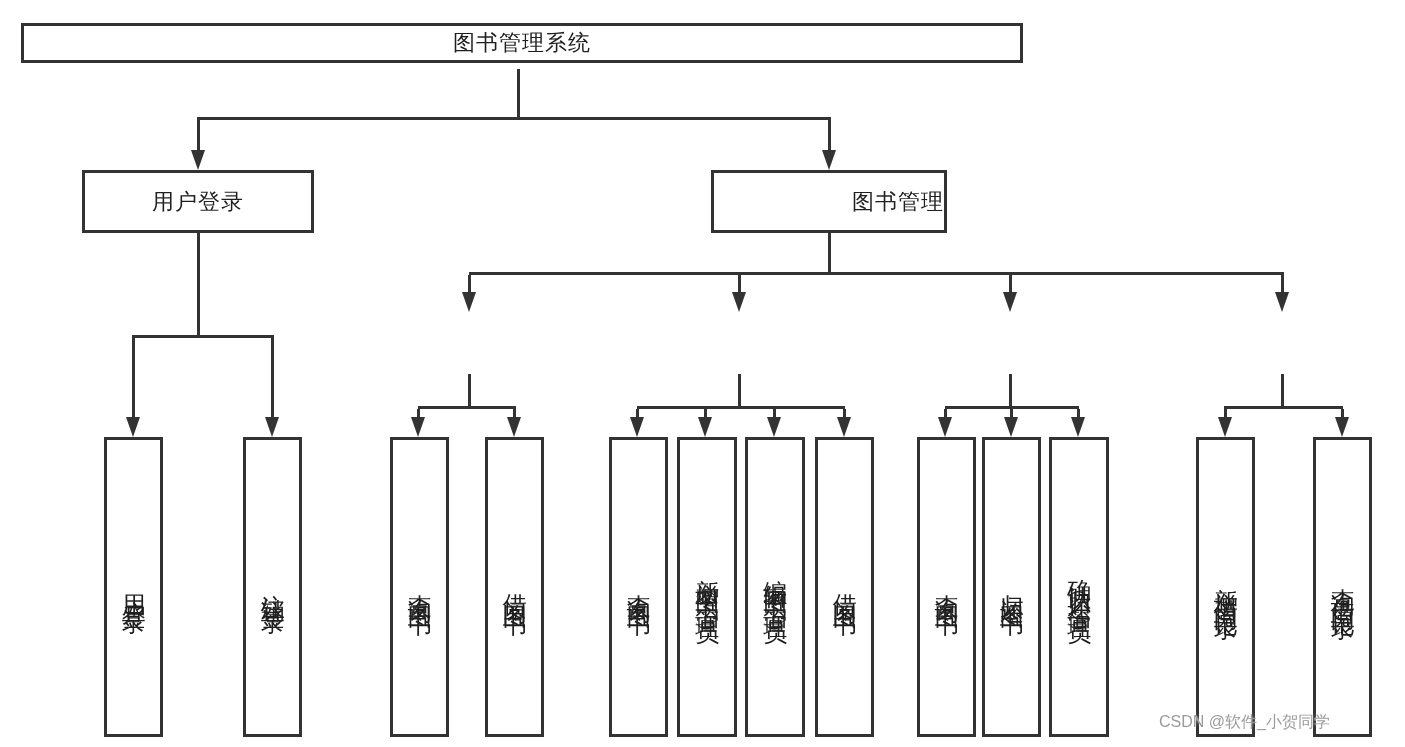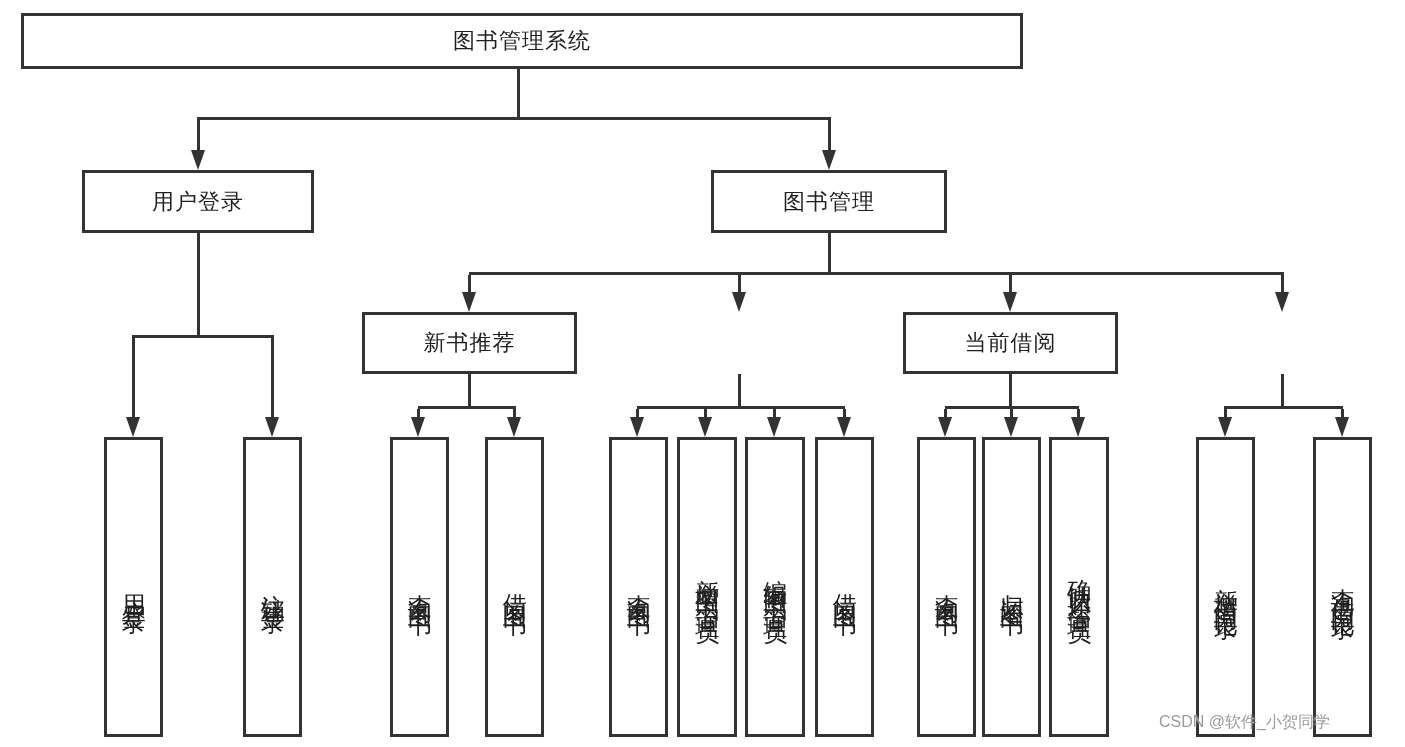--- a/index.html
+++ b/index.html
@@ -57,35 +57,35 @@
     white-space: nowrap;
     z-index: 5;
     text-shadow: 0 0 2px #ffffff;
   }
 </style>
 </head>
 <body>
 
 <div class="stage">
 
-  <div class="node" style="left:21px; top:13px; width:1002px; height:56px;">
+  <div class="node" style="left:21px; top:23px; width:1002px; height:40px;">
     <span class="hlabel">图书管理系统</span>
   </div>
 
   <div class="line" style="left:517px; top:69px; width:3px; height:48px;"></div>
   <div class="line" style="left:197px; top:117px; width:634px; height:3px;"></div>
   <div class="line" style="left:197px; top:120px; width:3px; height:30px;"></div>
   <div class="arr" style="left:191px; top:150px;"></div>
   <div class="line" style="left:828px; top:120px; width:3px; height:30px;"></div>
   <div class="arr" style="left:822px; top:150px;"></div>
 
   <div class="node" style="left:82px; top:170px; width:232px; height:63px;">
     <span class="hlabel">用户登录</span>
   </div>
-  <div class="node" style="left:711px; top:170px; width:236px; height:63px;">
+  <div class="node" style="left:711px; top:170px; width:236px; height:63px;justify-content:flex-end;">
     <span class="hlabel">图书管理</span>
   </div>
 
   <div class="line" style="left:197px; top:233px; width:3px; height:102px;"></div>
   <div class="line" style="left:132px; top:335px; width:142px; height:3px;"></div>
   <div class="line" style="left:132px; top:338px; width:3px; height:79px;"></div>
   <div class="arr" style="left:126px; top:417px;"></div>
   <div class="line" style="left:271px; top:338px; width:3px; height:79px;"></div>
   <div class="arr" style="left:265px; top:417px;"></div>
 
@@ -93,26 +93,20 @@
   <div class="line" style="left:469px; top:272px; width:815px; height:3px;"></div>
   <div class="line" style="left:468px; top:275px; width:3px; height:17px;"></div>
   <div class="arr" style="left:462px; top:292px;"></div>
   <div class="line" style="left:738px; top:275px; width:3px; height:17px;"></div>
   <div class="arr" style="left:732px; top:292px;"></div>
   <div class="line" style="left:1009px; top:275px; width:3px; height:17px;"></div>
   <div class="arr" style="left:1003px; top:292px;"></div>
   <div class="line" style="left:1281px; top:275px; width:3px; height:17px;"></div>
   <div class="arr" style="left:1275px; top:292px;"></div>
 
-  <div class="node" style="left:362px; top:312px; width:215px; height:62px;">
-    <span class="hlabel">新书推荐</span>
-  </div>
-  <div class="node" style="left:903px; top:312px; width:215px; height:62px;">
-    <span class="hlabel">当前借阅</span>
-  </div>
 
   <div class="line" style="left:468px; top:374px; width:3px; height:32px;"></div>
   <div class="line" style="left:418px; top:406px; width:98px; height:3px;"></div>
   <div class="line" style="left:417px; top:409px; width:3px; height:8px;"></div>
   <div class="arr" style="left:411px; top:417px;"></div>
   <div class="line" style="left:513px; top:409px; width:3px; height:8px;"></div>
   <div class="arr" style="left:507px; top:417px;"></div>
 
   <div class="line" style="left:738px; top:374px; width:3px; height:32px;"></div>
   <div class="line" style="left:637px; top:406px; width:208px; height:3px;"></div>

